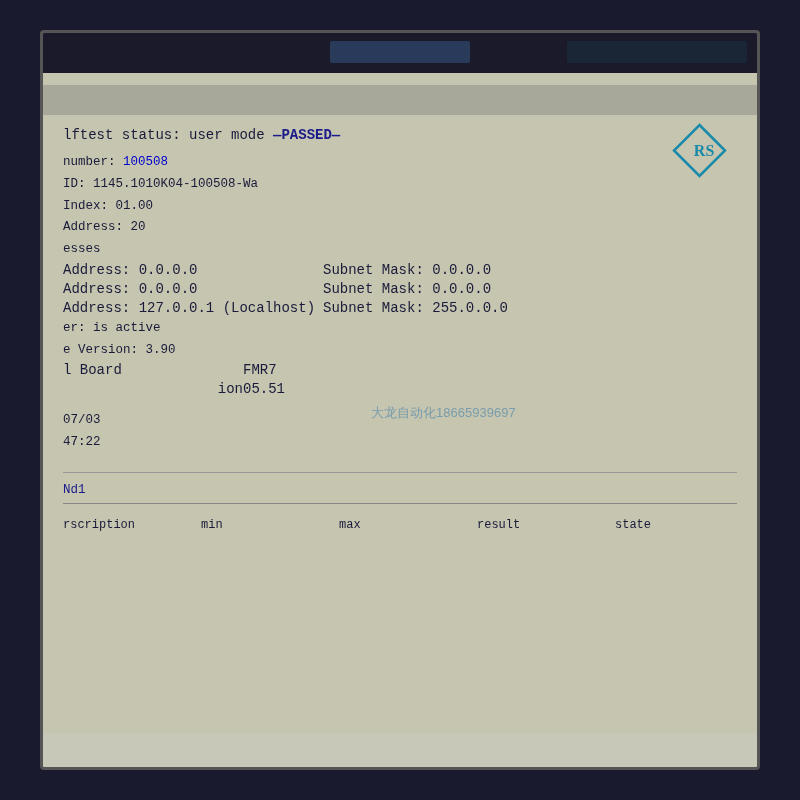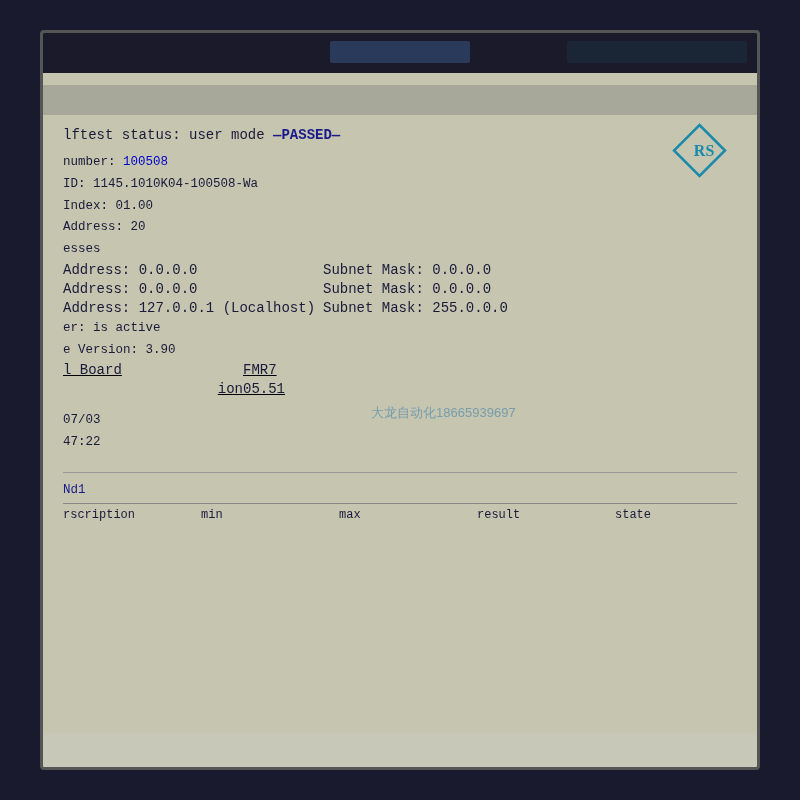--- a/index.html
+++ b/index.html
@@ -135,21 +135,21 @@
       margin-bottom: 6px;
       font-family: Liberation Mono, monospace;
     }
 
     .table-header {
       display: flex;
       gap: 16px;
       font-size: 12px;
       color: #1a1a3a;
       border-top: 1px solid #888;
-      padding-top: 4px;
+      padding-top: 14px;
     }
 
     .table-header span {
       flex: 1;
       text-align: left;
     }
 
     .two-col-line {
       display: flex;
       font-size: 14px;
@@ -235,21 +235,21 @@
     <div class="info-line">
       <span>er:</span> <span>is active</span>
     </div>
 
     <div class="watermark">大龙自动化18665939697</div>
 
     <div class="info-line">
       <span>e Version:</span> <span>3.90</span>
     </div>
 
-    <div style="margin-top:2px;text-decoration:underline;">
+    <div style="margin-top:2px;">
       <div class="two-col-line">
         <span class="col1" style="min-width:180px;">l Board</span>
         <span>FMR7</span>
       </div>
       <div class="two-col-line">
         <span class="col1" style="min-width:180px;text-align:right;">ion</span>
         <span>05.51</span>
       </div>
     </div>
 

